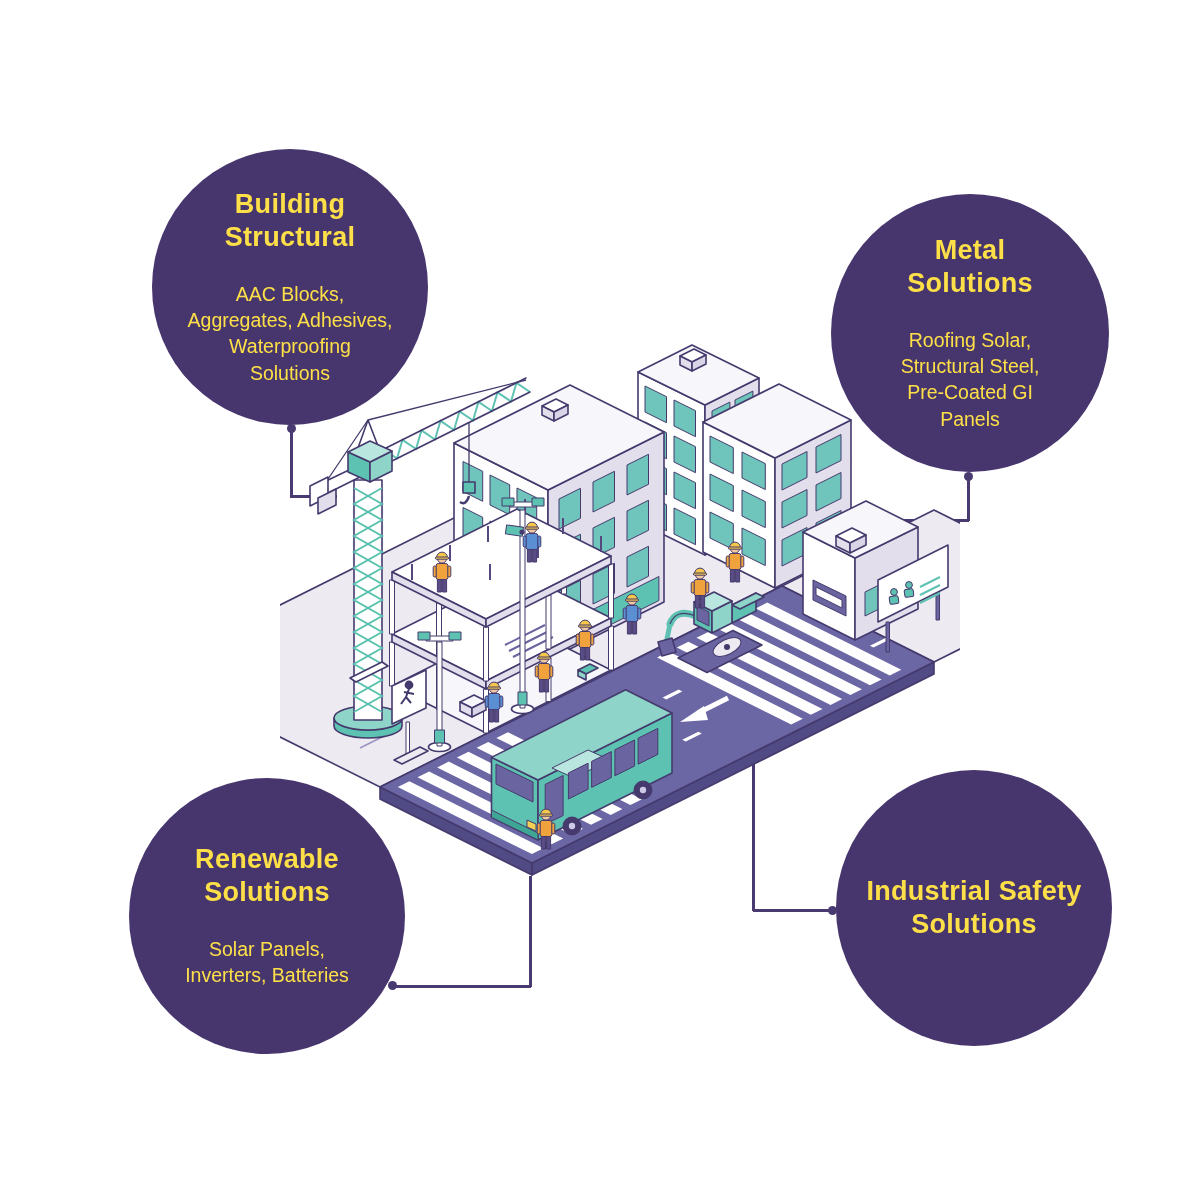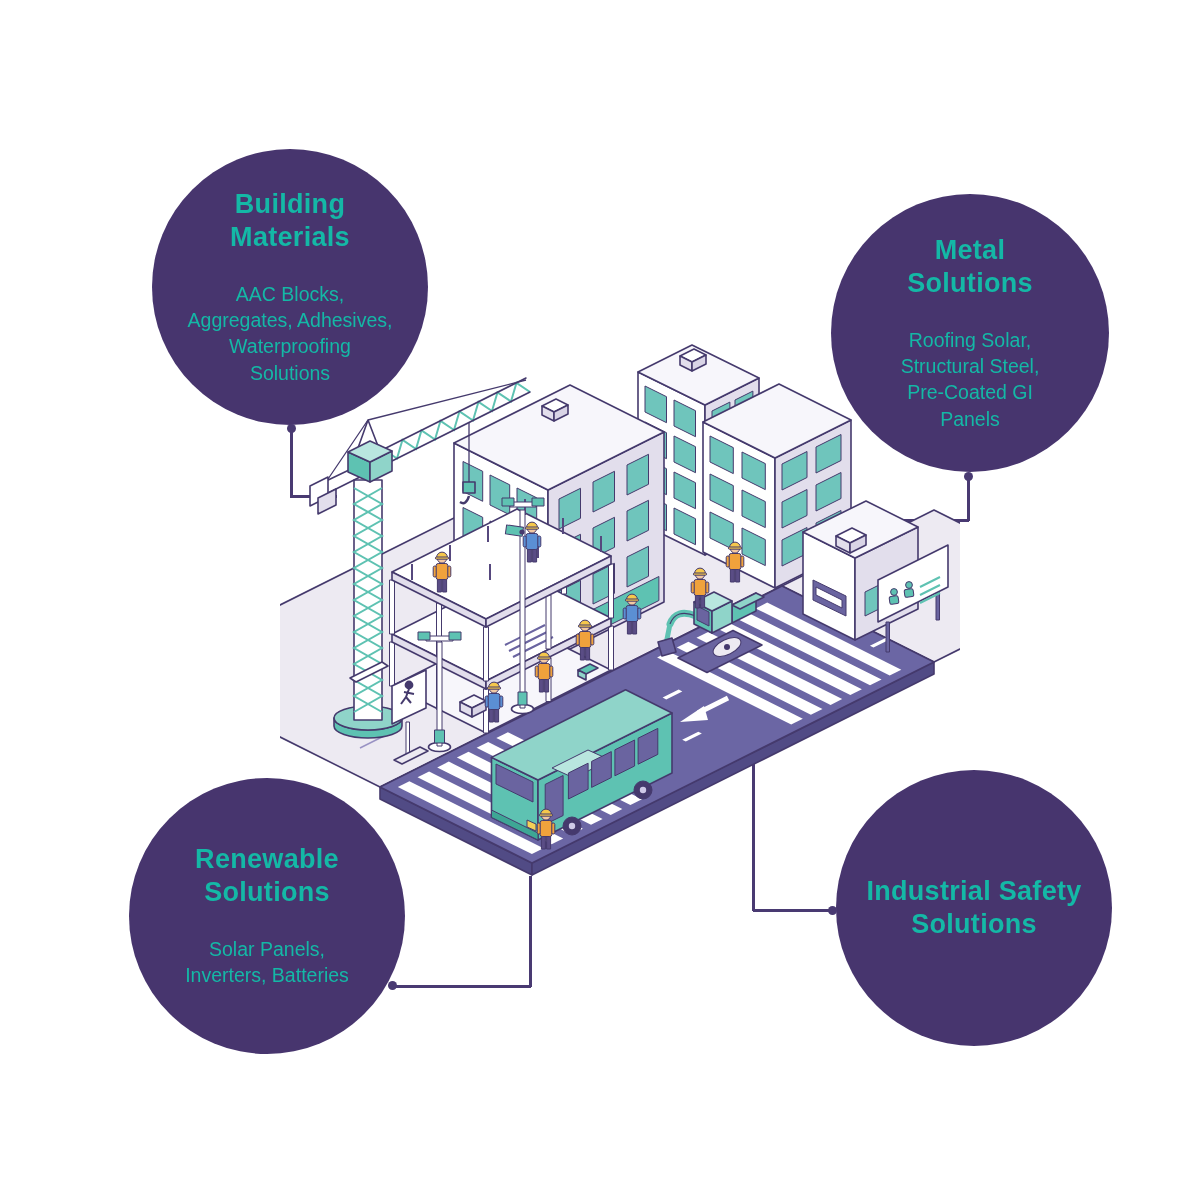--- a/index.html
+++ b/index.html
@@ -1,18 +1,18 @@
 <!DOCTYPE html>
 <html><head>
 <meta charset="utf-8">
 <style>
   html,body{margin:0;padding:0;background:#ffffff;}
   .canvas{position:relative;width:1200px;height:1200px;background:#ffffff;overflow:hidden;
           font-family:"Liberation Sans",sans-serif;}
-  .callout{position:absolute;border-radius:50%;background:#47356e;color:#14b8a6;
+  .callout{position:absolute;border-radius:50%;background:#47356e;color:#fde047;
            display:flex;flex-direction:column;align-items:center;justify-content:center;
            text-align:center;}
   .callout .title{font-weight:700;font-size:27px;line-height:1.22;letter-spacing:.3px;}
   .callout .title span{display:block;}
   .callout .sub{margin-top:27px;font-size:19.5px;line-height:1.34;font-weight:400;}
   .callout .sub span{display:block;}
   .seg{position:absolute;background:#493a72;}
   .dot{position:absolute;width:9px;height:9px;border-radius:50%;background:#493a72;}
   .scene-svg{position:absolute;left:280px;top:340px;width:680px;height:570px;}
   
@@ -27,21 +27,21 @@
   .cable{fill:none;stroke:#453a6d;stroke-width:1.3;}
 </style>
 </head>
 <body>
 
 <div class="canvas">
 
   <div class="callout" style="left:152px;top:149px;width:276px;height:276px;">
     <div class="title">
       <span>Building</span>
-      <span>Materials</span>
+      <span>Structural</span>
     </div>
     <div class="sub">
       <span>AAC Blocks,</span>
       <span>Aggregates, Adhesives,</span>
       <span>Waterproofing</span>
       <span>Solutions</span>
     </div>
   </div>
 
   <div class="callout" style="left:831px;top:194px;width:278px;height:278px;">

